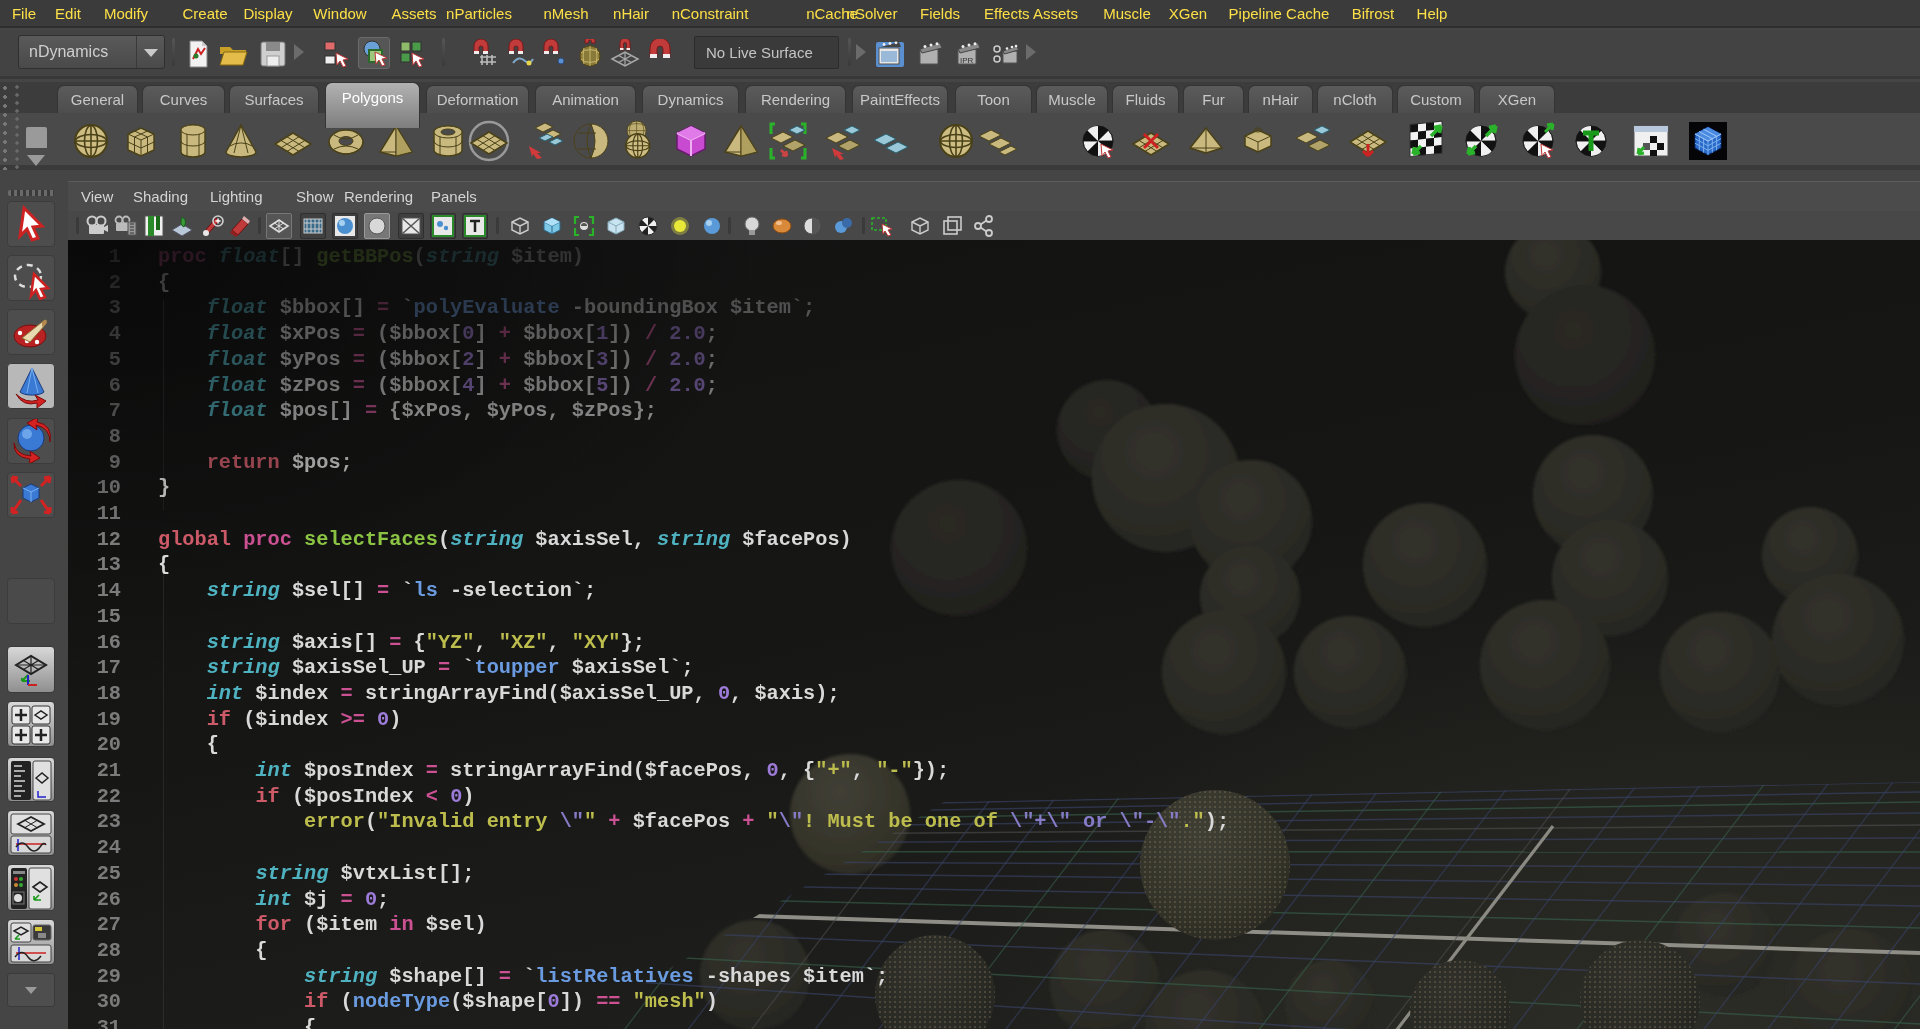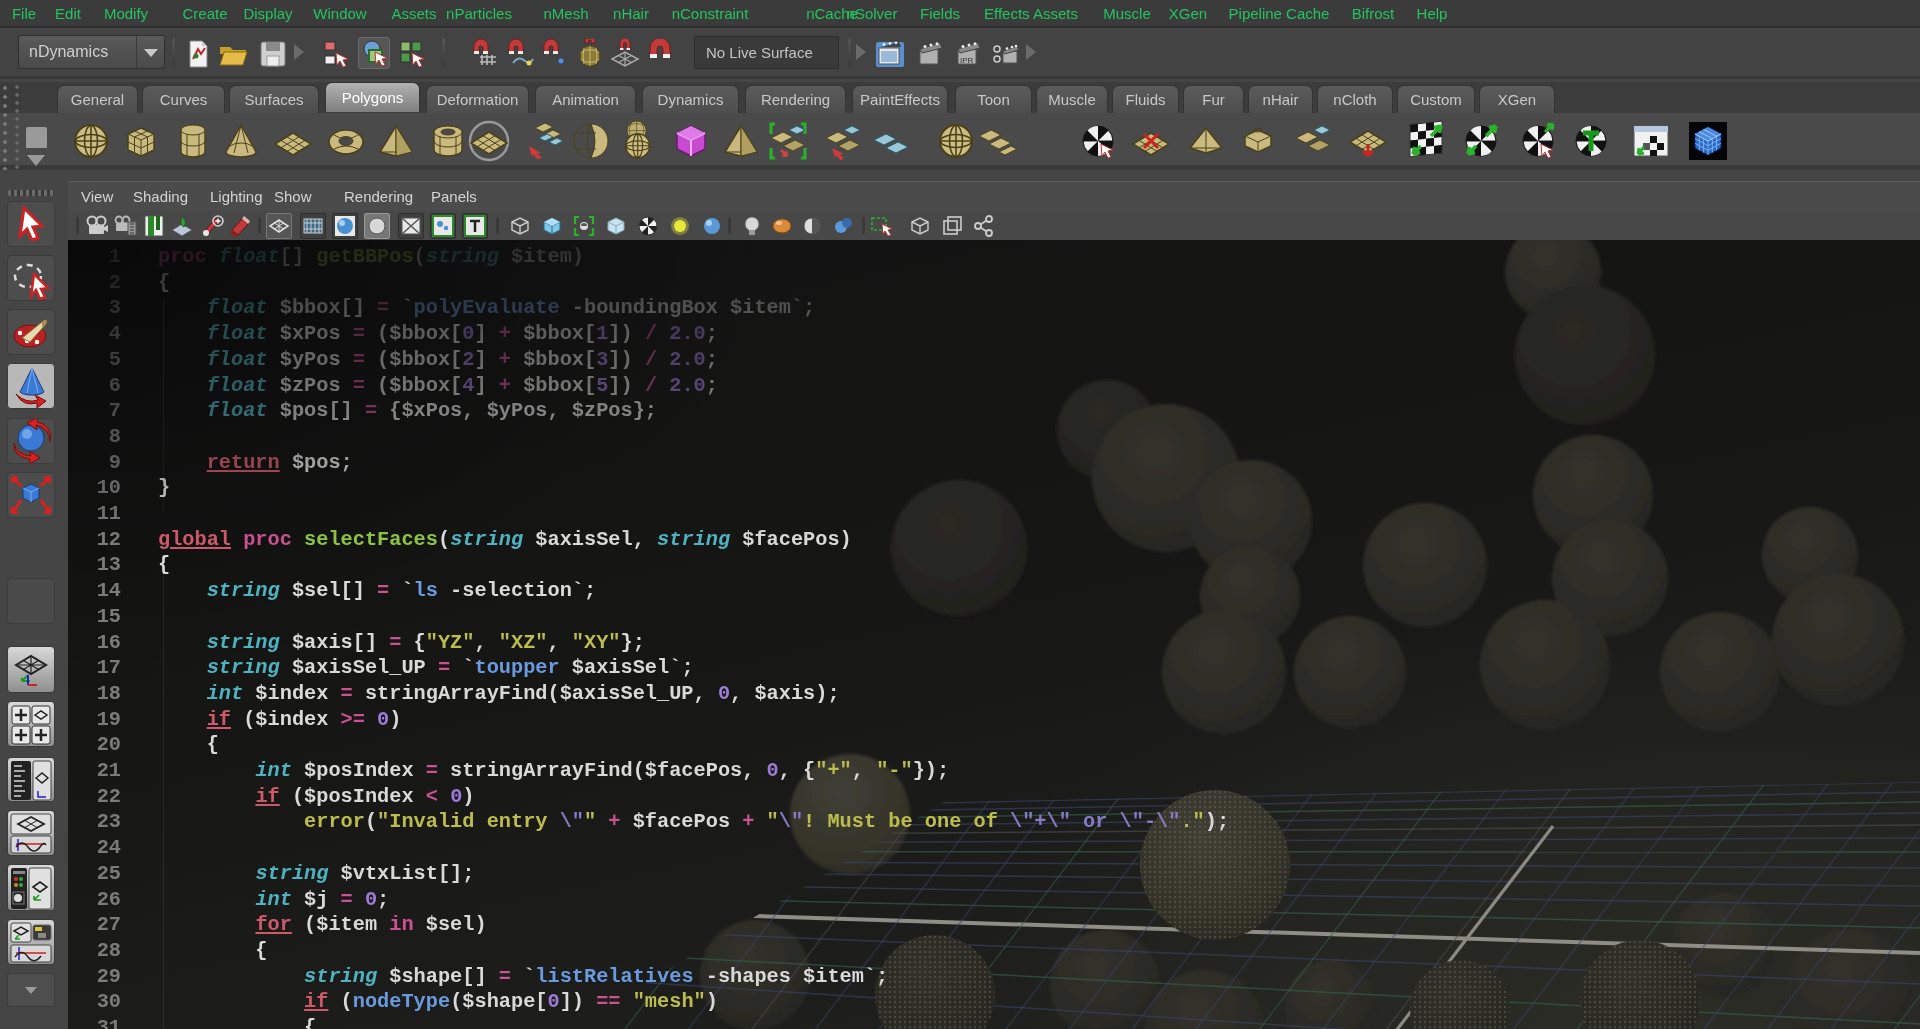--- a/index.html
+++ b/index.html
@@ -2,38 +2,38 @@
 <html><head>
 <meta charset="utf-8">
 <style>
 * { margin:0; padding:0; box-sizing:border-box; }
 html,body { width:1920px; height:1029px; overflow:hidden; background:#454545;
   font-family:"Liberation Sans", sans-serif; }
 #stage { position:relative; width:1920px; height:1029px; }
 
 
 #menubar { position:absolute; left:0; top:0; width:1920px; height:28px; background:#3b3b3b; border-bottom:2px solid #2e2e2e; }
-#menubar span { position:absolute; top:5px; transform:translateX(-50%); color:#22c55e; font-size:15px; }
+#menubar span { position:absolute; top:5px; transform:translateX(-50%); color:#fde047; font-size:15px; }
 
 
 #toolbar { position:absolute; left:0; top:30px; width:1920px; height:49px; background:#434343; border-bottom:3px solid #383838; }
 #wsdrop { position:absolute; left:18px; top:5px; width:147px; height:34px; background:linear-gradient(#5a5a5a,#4a4a4a); border:1px solid #2f2f2f; border-radius:3px; color:#cfcfcf; font-size:16px; line-height:32px; padding-left:10px; }
 #wsdrop .arr { position:absolute; right:0; top:0; width:28px; height:32px; border-left:1px solid #3a3a3a; }
 #wsdrop .arr:after { content:""; position:absolute; left:7px; top:13px; border:7px solid transparent; border-top:8px solid #c9c9c9; }
 .tsep { position:absolute; top:8px; width:3px; height:28px; background:linear-gradient(#555,#3a3a3a); border-radius:2px; }
 .tarrow { position:absolute; top:14px; width:0; height:0; border:8px solid transparent; border-left:10px solid #6b6b6b; }
 #nolive { position:absolute; left:694px; top:6px; width:145px; height:33px; background:#3a3a3a; border:1px solid #2b2b2b; border-radius:2px; color:#c4c4c4; font-size:15px; line-height:31px; padding-left:11px; }
 .tico { position:absolute; top:9px; width:30px; height:30px; }
 .tbtn { position:absolute; top:7px; width:32px; height:32px; border-radius:3px; }
 .tbtn.on { background:#565656; border:1px solid #6a6a6a; }
 
 
 #tabrow { position:absolute; left:0; top:82px; width:1920px; height:31px; background:#3c3c3c; }
 .tab { position:absolute; top:3px; height:28px; background:linear-gradient(#5b5b5b,#4d4d4d); border:1px solid #343434; border-bottom:none; border-radius:7px 7px 0 0; color:#c8c8c8; font-size:15px; text-align:center; line-height:27px; }
-.tab.active { background:linear-gradient(#b2b2b2,#7e7e7e); color:#ffffff; top:0px; height:30px; line-height:30px; z-index:2; }
+.tab.active { background:linear-gradient(#b2b2b2,#7e7e7e); color:#ffffff; top:0px; height:46px; line-height:30px; z-index:2; }
 
 #shelf { position:absolute; left:0; top:113px; width:1920px; height:57px; background:#4a4a4a; border-bottom:5px solid #3a3a3a; }
 .sico { position:absolute; top:7px; width:42px; height:42px; }
 
 
 #shelfsel { position:absolute; left:26px; top:127px; width:21px; height:21px; background:#9a9a9a; border-radius:2px 2px 0 0; box-shadow:0 24px 0 -21px #e8e8e8; }
 #shelfsel2 { position:absolute; left:27px; top:155px; width:0; height:0; border:9px solid transparent; border-top:11px solid #9a9a9a; }
 #dotcol { position:absolute; left:1px; top:84px; width:10px; height:86px; background:radial-gradient(circle 2px at 4px 4px, #777 1.6px, transparent 2px); background-size:9px 9px; }
 #dotcol2 { position:absolute; left:14px; top:84px; width:8px; height:86px; background:radial-gradient(circle 2px at 3px 3px, #6a6a6a 1.4px, transparent 2px); background-size:7px 8px; }
 
@@ -56,21 +56,21 @@
    radial-gradient(1150px 720px at 86% 102%, rgba(56,56,46,0.50), rgba(0,0,0,0) 62%),
    radial-gradient(1000px 650px at 2% 0%, rgba(0,0,0,0.50), rgba(0,0,0,0) 68%),
    linear-gradient(168deg, #121212 0%, #161615 45%, #1d1d1b 75%, #232321 100%); }
 #scene { position:absolute; left:0; top:0; }
 
 
 #code { position:absolute; left:0px; top:4px; font-family:"Liberation Mono", monospace; font-size:20.3px; line-height:25.7px; white-space:pre; color:#d9d9d9; font-weight:700;
   -webkit-mask-image:linear-gradient(to bottom, rgba(0,0,0,0.14) 0px, rgba(0,0,0,0.24) 40px, rgba(0,0,0,0.36) 80px, rgba(0,0,0,0.50) 145px, rgba(0,0,0,0.72) 220px, rgba(0,0,0,1) 295px);
   mask-image:linear-gradient(to bottom, rgba(0,0,0,0.14) 0px, rgba(0,0,0,0.24) 40px, rgba(0,0,0,0.36) 80px, rgba(0,0,0,0.50) 145px, rgba(0,0,0,0.72) 220px, rgba(0,0,0,1) 295px); }
 #code .ln { display:inline-block; width:53px; text-align:right; margin-right:37px; color:#7b7b7b; }
-.k { color:#cd5a68;text-decoration:underline; } 
+.k { color:#cd5a68; } 
 .p { color:#cb5193;margin-top:40px; } 
 .t { color:#4fb2c0; font-style:italic; } 
 .f { color:#8cc544; } 
 .b { color:#6a9be0;margin-top:19px; } 
 .y { color:#bdbd4d; } 
 .e { color:#857bc6; } 
 .n { color:#9d7bd8; }
 </style>
 </head>
 <body>
@@ -543,21 +543,21 @@
           <path d="M7 37 q7 -9 13 0 q6 8 13 -1" stroke="#222" stroke-width="1.5" fill="none"></path>
         </svg></div>
     <div style="position:absolute;left:7px;top:803px;width:48px;height:34px;background:#4e4e4e;border:1px solid #3a3a3a;border-radius:3px">
         <div style="position:absolute;left:17px;top:13px;border:6px solid transparent;border-top:7px solid #9a9a9a"></div>
       </div>
   </div>
   <div id="panelmenu">
     <span style="left:13px">View</span>
       <span style="left:65px">Shading</span>
       <span style="left:142px">Lighting</span>
-      <span style="left:206px">Show</span>
+      <span style="left:228px">Show</span>
       <span style="left:276px">Rendering</span>
       <span style="left:363px">Panels</span>
   </div>
   <div id="paneltool">
     <div style="position:absolute;left:8px;top:6px;width:3px;height:17px;background:#3a3a3a;border-radius:2px"></div>
     <div class="pico" style="left:17px"><svg width="24" height="24" viewBox="0 0 24 24">
           <circle cx="7" cy="7" r="4.5" fill="none" stroke="#ccc" stroke-width="2"></circle>
           <circle cx="16" cy="7" r="4.5" fill="none" stroke="#ccc" stroke-width="2"></circle>
           <rect x="4" y="11" width="15" height="9" rx="1" fill="#ccc"></rect>
           <path d="M19 13 l4 -2 v7 l-4 -2z" fill="#ccc"></path>

